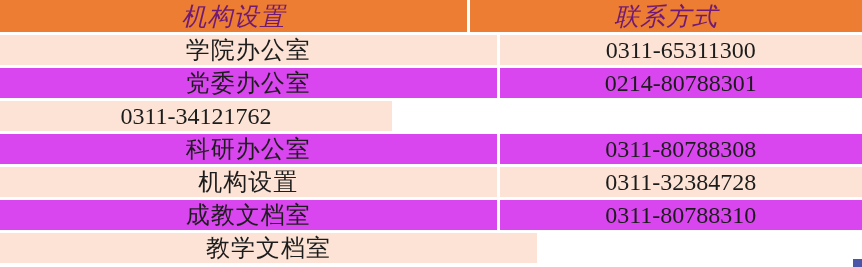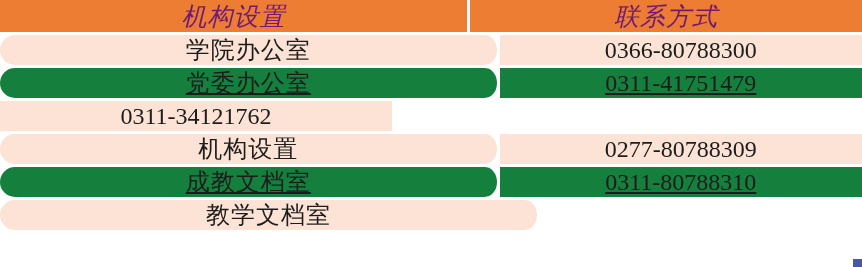--- a/index.html
+++ b/index.html
@@ -60,42 +60,40 @@
     width: 862px;
     height: 30px;
     margin-top: 3px;
     box-sizing: border-box;
   }
 
   .table-row.light .cell {
     background: #fce3d5;
   }
   .table-row.dark .cell {
-    background: #15803d;
-    text-decoration: underline;
+    background: #d946ef;
   }
 
   .table-row .cell {
     display: flex;
     align-items: center;
     justify-content: center;
     height: 30px;
     box-sizing: border-box;
     color: #1c1c1c;
     font-size: 24px;
     line-height: 1;
     overflow: hidden;
     white-space: nowrap;
   }
 
   .cell.col-org {
     width: 540px;
     border-right: 3px solid #ffffff;
     letter-spacing: 1px;
-    border-radius: 15px;
   }
   .cell.col-tel {
     width: 392px;
     letter-spacing: 0px;
   }
 
   .resize-handle {
     position: absolute;
     right: 0px;
     bottom: 0px;
@@ -111,36 +109,40 @@
 
   <div class="table-header">
     <div class="hcell col-org">机构设置</div>
     <div class="hcell col-tel">联系方式</div>
   </div>
 
   <div class="table-body">
 
     <div class="table-row light">
       <div class="cell col-org">学院办公室</div>
-      <div class="cell col-tel">0366-80788300</div>
+      <div class="cell col-tel">0311-65311300</div>
     </div>
 
     <div class="table-row dark">
       <div class="cell col-org">党委办公室</div>
-      <div class="cell col-tel">0311-41751479</div>
+      <div class="cell col-tel">0214-80788301</div>
     </div>
 
     <div class="table-row light">
       <div class="cell col-tel">0311-34121762</div>
     </div>
 
+    <div class="table-row dark">
+      <div class="cell col-org">科研办公室</div>
+      <div class="cell col-tel">0311-80788308</div>
+    </div>
 
     <div class="table-row light">
       <div class="cell col-org">机构设置</div>
-      <div class="cell col-tel">0277-80788309</div>
+      <div class="cell col-tel">0311-32384728</div>
     </div>
 
     <div class="table-row dark">
       <div class="cell col-org">成教文档室</div>
       <div class="cell col-tel">0311-80788310</div>
     </div>
 
     <div class="table-row light">
       <div class="cell col-org">教学文档室</div>
     </div>

